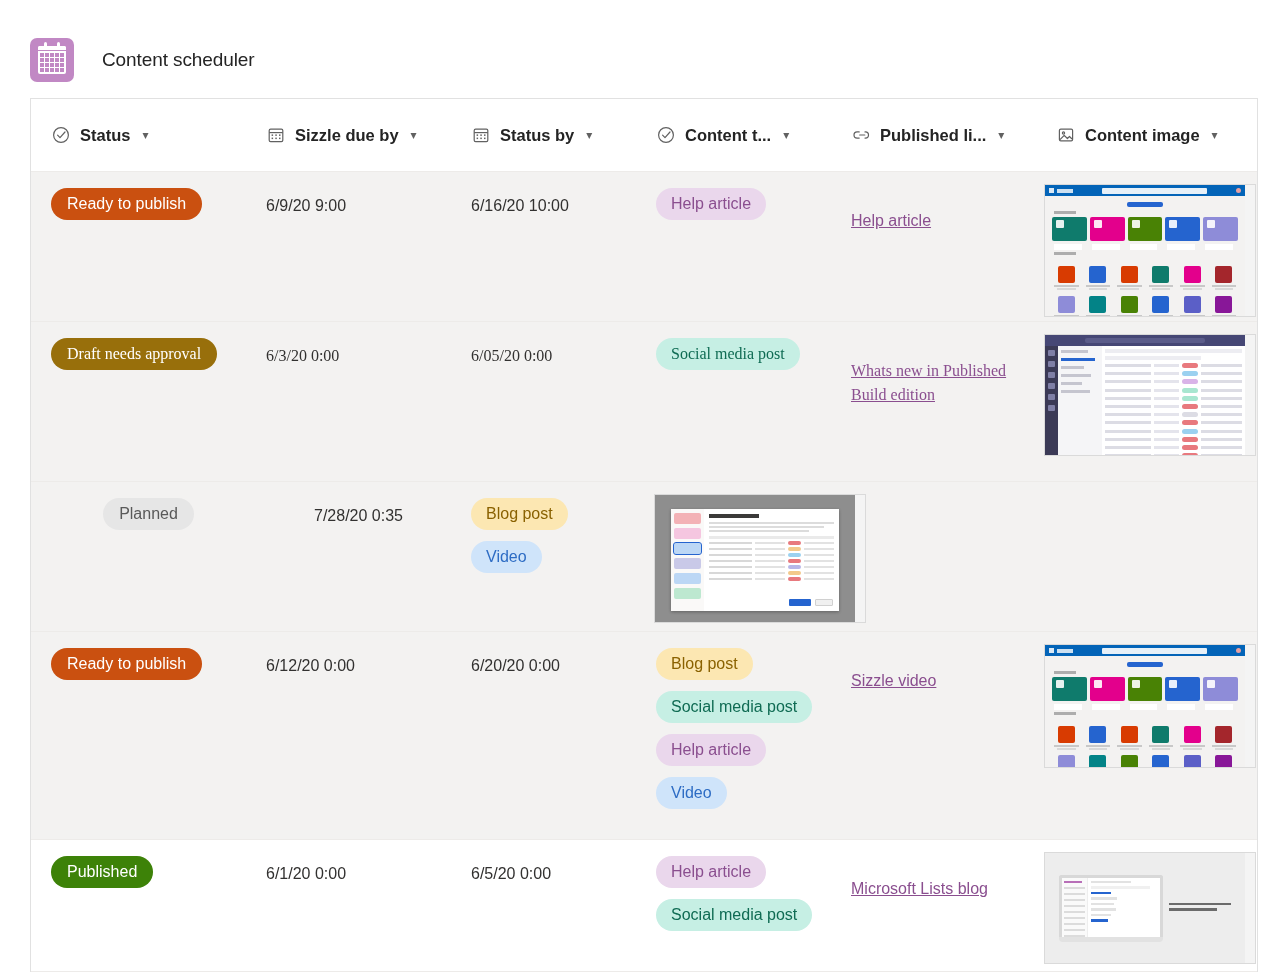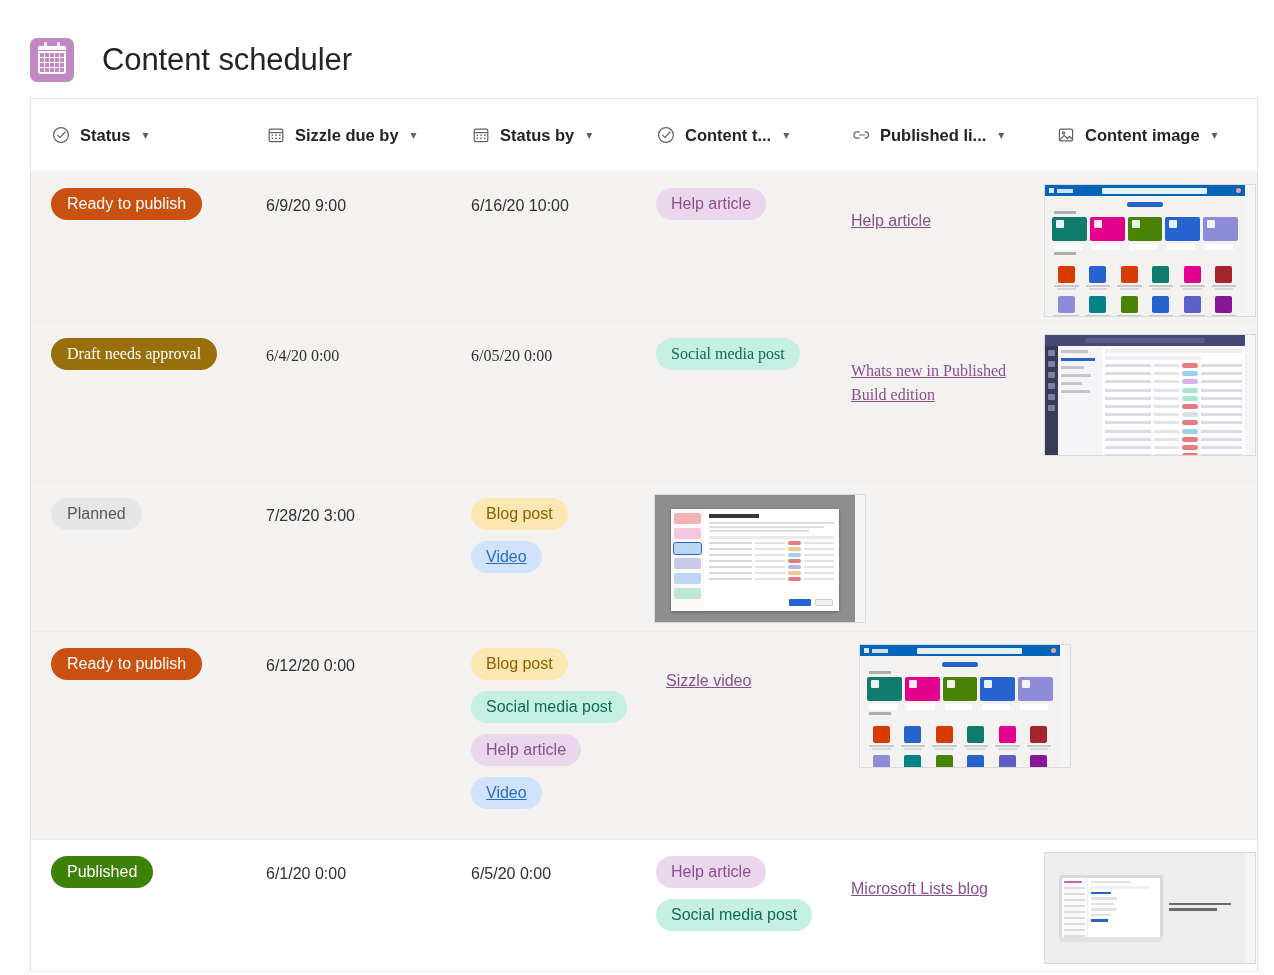--- a/index.html
+++ b/index.html
@@ -50,21 +50,21 @@
     display: block;
   }
   #app-icon .ring1, #app-icon .ring2 {
     position: absolute; top: 4px;
     width: 3px; height: 8px; background: #ffffff; border-radius: 2px;
   }
   #app-icon .ring1 { left: 14px; }
   #app-icon .ring2 { left: 27px; }
 
   #page-title {
-    font-size: 31px;
+    font-size: 19px;
     color: #242424;
     margin-left: 28px;
     font-weight: 400;
     letter-spacing: -0.1px;
     white-space: nowrap;
   }
 
   
   #list-card {
     position: absolute;
@@ -114,21 +114,21 @@
   
   .row {
     display: flex;
     position: relative;
     border-bottom: 1px solid #edebe9;
     background: #f3f2f1;
   }
   .row.white { background: #ffffff; }
   .row.r1 { height: 150px; }
   .row.r2 { height: 160px; font-family: Liberation Serif, serif; }
-  .row.r3 { height: 150px; }
+  .row.r3 { height: 150px; text-align: center; }
   .row.r4 { height: 208px; }
   .row.r5 { height: 132px; }
 
   .cell {
     padding: 16px 0 0 20px;
     position: relative;
   }
 
   
   #split-line {
@@ -163,21 +163,21 @@
     border-radius: 16px;
     padding: 6px 15px 7px 15px;
     font-size: 16px;
     line-height: 19px;
     white-space: nowrap;
     margin-bottom: 11px;
   }
   .tag.help   { background: #ead7ec; color: #8a4e8f; }
   .tag.social { background: #c6efe4; color: #0f6b53; }
   .tag.blog   { background: #fce7b2; color: #8a6100; }
-  .tag.video  { background: #cfe4fa; color: #2d6cc4; text-decoration: underline; }
+  .tag.video  { background: #cfe4fa; color: #2d6cc4; }
 
   .tags { display: flex; flex-direction: column; align-items: flex-start; }
 
   .datecell {
     font-size: 16px;
     color: #323130;
     line-height: 21px;
     padding-top: 23px;
   }
 
@@ -496,21 +496,21 @@
           </div>
         </div>
       </div>
     </div>
   </div>
 
   <div class="row r2">
     <div class="cell c-status">
       <span class="badge approval">Draft needs approval</span>
     </div>
-    <div class="cell c-draft datecell">6/4/20 0:00</div>
+    <div class="cell c-draft datecell">6/3/20 0:00</div>
     <div class="cell c-publish datecell">6/05/20 0:00</div>
     <div class="cell c-ctype">
       <div class="tags">
         <span class="tag social">Social media post</span>
       </div>
     </div>
     <div class="cell c-link">
       <a class="link two">Whats new in Published Build edition</a>
     </div>
     <div class="cell c-image thumbwrap">
@@ -615,21 +615,21 @@
           </div>
         </div>
       </div>
     </div>
   </div>
 
   <div class="row r3">
     <div class="cell c-status">
       <span class="badge planned">Planned</span>
     </div>
-    <div class="cell c-draft datecell">7/28/20 3:00</div>
+    <div class="cell c-draft datecell">7/28/20 0:35</div>
     <div class="cell c-ctype">
       <div class="tags">
         <span class="tag blog">Blog post</span>
         <span class="tag video">Video</span>
       </div>
     </div>
     <div class="cell c-image thumbwrap">
       <div class="thumb">
         <div class="m-modal">
           <div class="dim"></div>
@@ -699,20 +699,21 @@
         </div>
       </div>
     </div>
   </div>
 
   <div class="row r4">
     <div class="cell c-status">
       <span class="badge ready">Ready to publish</span>
     </div>
     <div class="cell c-draft datecell">6/12/20 0:00</div>
+    <div class="cell c-publish datecell">6/20/20 0:00</div>
     <div class="cell c-ctype">
       <div class="tags">
         <span class="tag blog">Blog post</span>
         <span class="tag social">Social media post</span>
         <span class="tag help">Help article</span>
         <span class="tag video">Video</span>
       </div>
     </div>
     <div class="cell c-link">
       <a class="link">Sizzle video</a>

